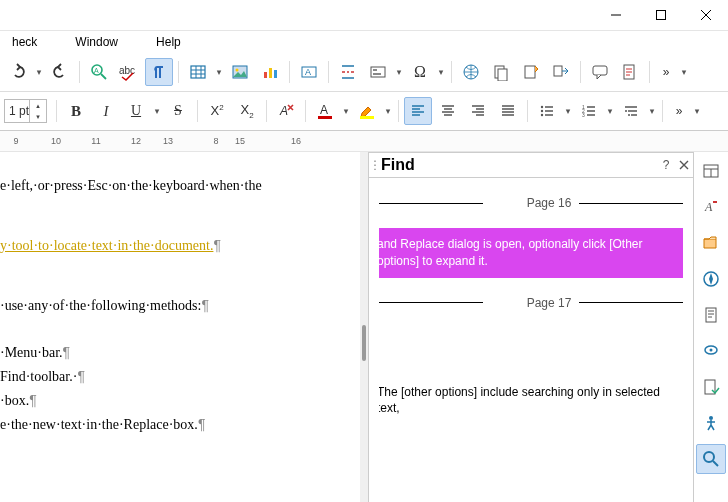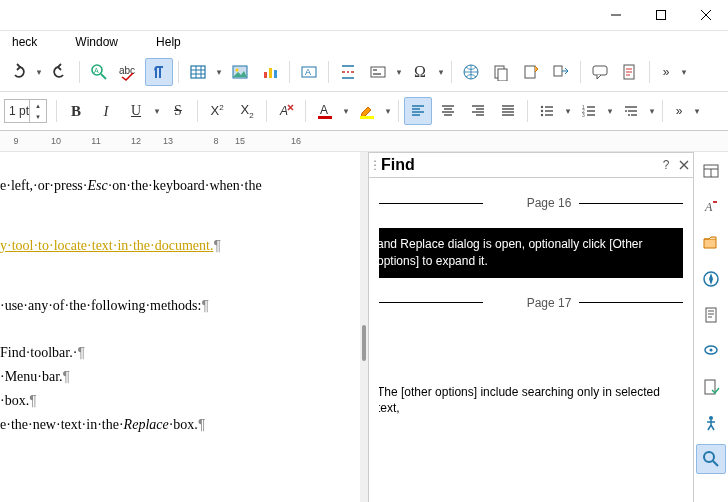--- a/index.html
+++ b/index.html
@@ -16,37 +16,37 @@
 .tdrop{width:10px;height:26px;display:flex;align-items:center;justify-content:center;color:#555;font-size:8px;}
 .sep{width:1px;height:22px;background:#ddd;margin:0 3px;}
 .ruler{height:20px;display:flex;align-items:center;font-size:9px;color:#555;background:#fbfbfb;border-bottom:1px solid #e5e5e5;position:relative;}
 .ruler .tick{position:absolute;top:3px;width:1px;height:14px;}
 .ruler .tick span{position:absolute;top:2px;left:-6px;width:12px;text-align:center;color:#666;}
 .body{display:flex;height:352px;}
 .doc{flex:0 0 352px;padding:22px 8px 0 0;font-family:"Liberation Serif","Times New Roman",serif;font-size:14px;line-height:1.7;color:#000;overflow:hidden;}
 .doc .line{white-space:nowrap;}
 .doc .pil{color:#888;font-family:Arial,sans-serif;}
 .doc .link{color:#c9a000;text-decoration:underline;}
-.doc .ital{font-style:italic;}
+.doc .ital{}
 .doc .hl{display:inline-block;background:#fff;border:1px solid #000;padding:0 2px;font-weight:bold;}
 .splitter{width:8px;background:#f0f0f0;display:flex;flex-direction:column;align-items:center;justify-content:center;}
 .splitter .grip{width:4px;height:36px;background:#9a9a9a;border-radius:2px;margin-top:30px;}
 .sidepanel{flex:1;display:flex;border-left:1px solid #ccc;}
 .findpane{flex:1;display:flex;flex-direction:column;}
 .findhead{height:24px;display:flex;align-items:center;border-bottom:1px solid #ccc;border-top:1px solid #ccc;background:#fff;}
 .findhead .grip{width:10px;text-align:center;color:#888;}
 .findhead .title{flex:1;font-weight:bold;font-size:16px;padding-left:2px;}
 .findhead .icn{width:18px;height:18px;display:flex;align-items:center;justify-content:center;color:#555;font-size:12px;}
 .searchfield{margin:8px 10px;border:1px solid #7a7a7a;padding:4px 6px;height:18px;font-size:12px;line-height:18px;color:#000;}
 .results{flex:1;overflow:hidden;font-size:12px;color:#000;margin:0 10px;}
 .pagesep{display:flex;align-items:center;color:#555;margin:18px 0;font-size:12px;}
 .pagesep .line{flex:1;border-top:1px solid #000;}
 .pagesep .label{padding:0 8px;margin-left:36px;}
 .hit{padding:8px 8px;line-height:1.4;margin:0 -10px;}
-.hit.sel{background:#000000;color:#fff;}
+.hit.sel{background:#d946ef;color:#fff;}
 .sidebar{width:34px;border-left:1px solid #ccc;display:flex;flex-direction:column;align-items:center;padding-top:4px;gap:6px;background:#fff;}
 .sidebar .sbtn{width:28px;height:28px;display:flex;align-items:center;justify-content:center;border:1px solid transparent;border-radius:2px;}
 .sidebar .sbtn.active{background:#cfe2f7;border-color:#8fb9e6;}
 .chev{font-size:9px;color:#555;}
 .expander{width:22px;text-align:center;color:#333;font-size:12px;}
 .smallinput{display:flex;align-items:center;border:1px solid #bbb;height:22px;padding:0 0 0 4px;font-size:12px;color:#333;margin-right:4px;}
 .smallinput .spin{width:16px;height:22px;display:flex;flex-direction:column;border-left:1px solid #bbb;}
 .smallinput .spin div{flex:1;display:flex;align-items:center;justify-content:center;font-size:7px;color:#444;}
 svg{display:block;}
 </style>
@@ -359,22 +359,22 @@
 
 <div class="body">
 
   <div class="doc">
     <div class="line"><span>e·left,·or·press·</span><span class="ital">Esc</span><span>·on·the·keyboard·when·the</span></div>
     <div class="line" style="height:36px;"></div>
     <div class="line"><span class="link">y·tool·to·locate·text·in·the·document.</span><span class="pil">¶</span></div>
     <div class="line" style="height:36px;"></div>
     <div class="line"><span>·use·any·of·the·following·methods:</span><span class="pil">¶</span></div>
     <div class="line" style="height:24px;"></div>
+    <div class="line"><span>·Menu·bar.</span><span class="pil">¶</span></div>
     <div class="line"><span>Find·toolbar.·</span><span class="pil">¶</span></div>
-    <div class="line"><span>·Menu·bar.</span><span class="pil">¶</span></div>
     <div class="line"><span>·box.</span><span class="pil">¶</span></div>
     <div class="line"><span>e·the·new·text·in·the·</span><span class="ital">Replace</span><span>·box.</span><span class="pil">¶</span></div>
   </div>
 
   <div class="splitter">
     <div class="grip"></div>
   </div>
 
   <div class="sidepanel">
 

